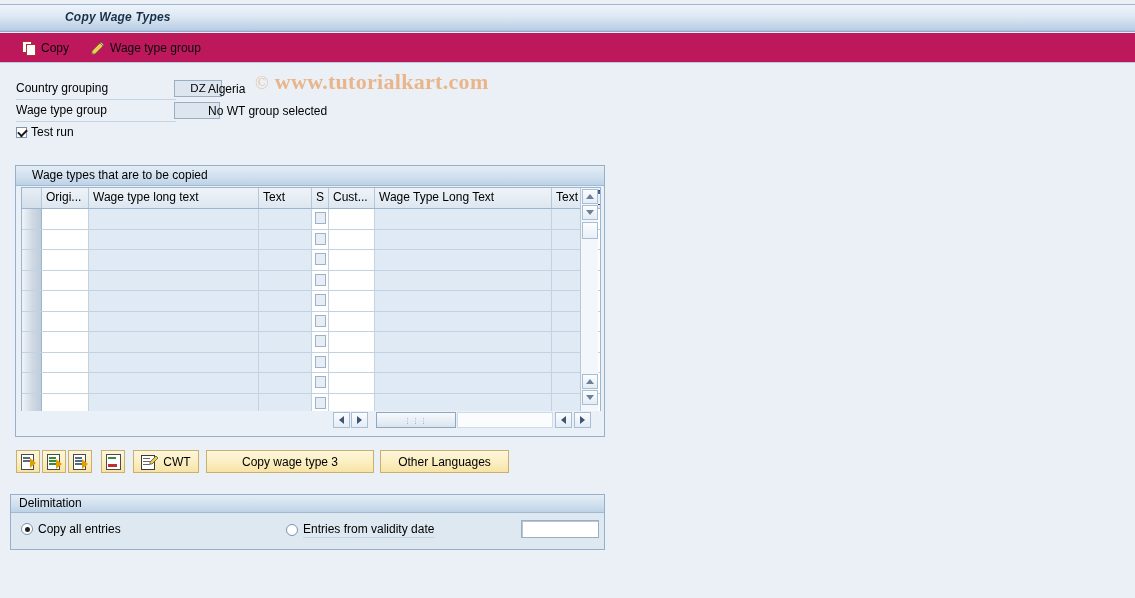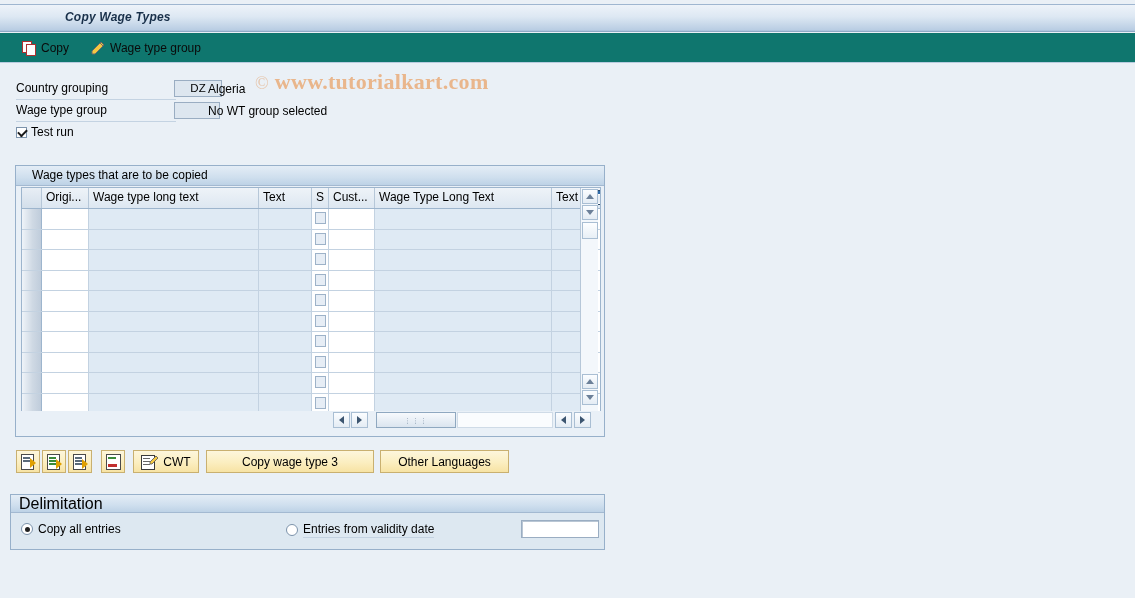--- a/index.html
+++ b/index.html
@@ -25,21 +25,21 @@
     position: absolute; left: 22px; top: 5px;
     font-size: 12px; font-weight: bold; font-style: italic;
     color: #19304a; letter-spacing: .2px;
     white-space: nowrap;
     margin-left: 43px;
   }
 
   
   .toolbar {
     position: absolute; left: 0; top: 33px; width: 1135px; height: 30px;
-    background: #0f766e;
+    background: #be185d;
     border-bottom: 1px solid #b9cbdf;
     box-sizing: border-box;
   }
   .tb-btn {
     position: absolute; top: 4px; height: 22px;
     display: flex; align-items: center; gap: 5px;
     padding: 0 4px; cursor: default; white-space: nowrap;
   }
   .tb-btn .lbl { font-size: 12px; color: #0a0a0a; }
   #tb-copy { left: 18px; }
@@ -255,21 +255,21 @@
     width: 595px; height: 56px;
     border: 1px solid #97b0ca;
     background: #dde8f1;
     box-sizing: border-box;
   }
   .delimbox .grp-title2 {
     position: absolute; left: 0; top: 0; right: 0; height: 18px;
     background: linear-gradient(to bottom, #e4edf6 0%, #cfdfee 60%, #bdd2e6 100%);
     border-bottom: 1px solid #a3b9d1;
     box-sizing: border-box;
-    font-size: 16px; color: #000;
+    font-size: 12px; color: #000;
     padding-left: 8px; line-height: 17px;
     white-space: nowrap;
   }
   .radio-row { position: absolute; display: flex; align-items: center; gap: 5px; }
   .radio {
     width: 12px; height: 12px; border-radius: 50%;
     background: #fff; border: 1px solid #7c93ab;
     position: relative; box-sizing: border-box; flex: 0 0 12px;
   }
   .radio.on::after {

